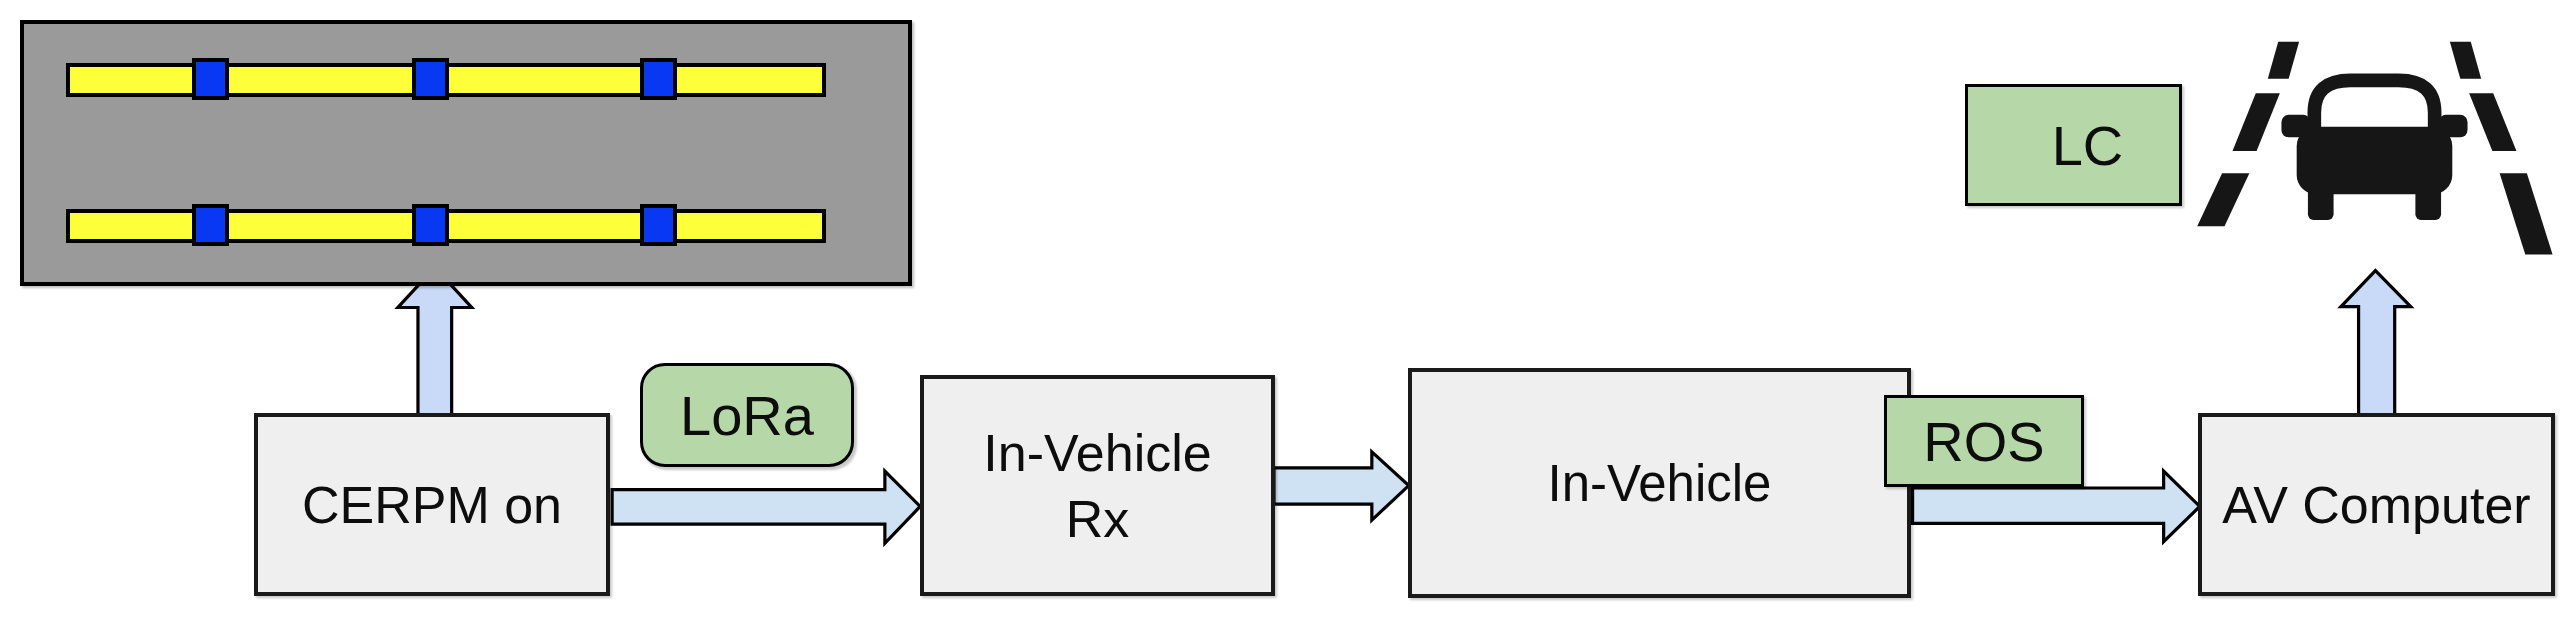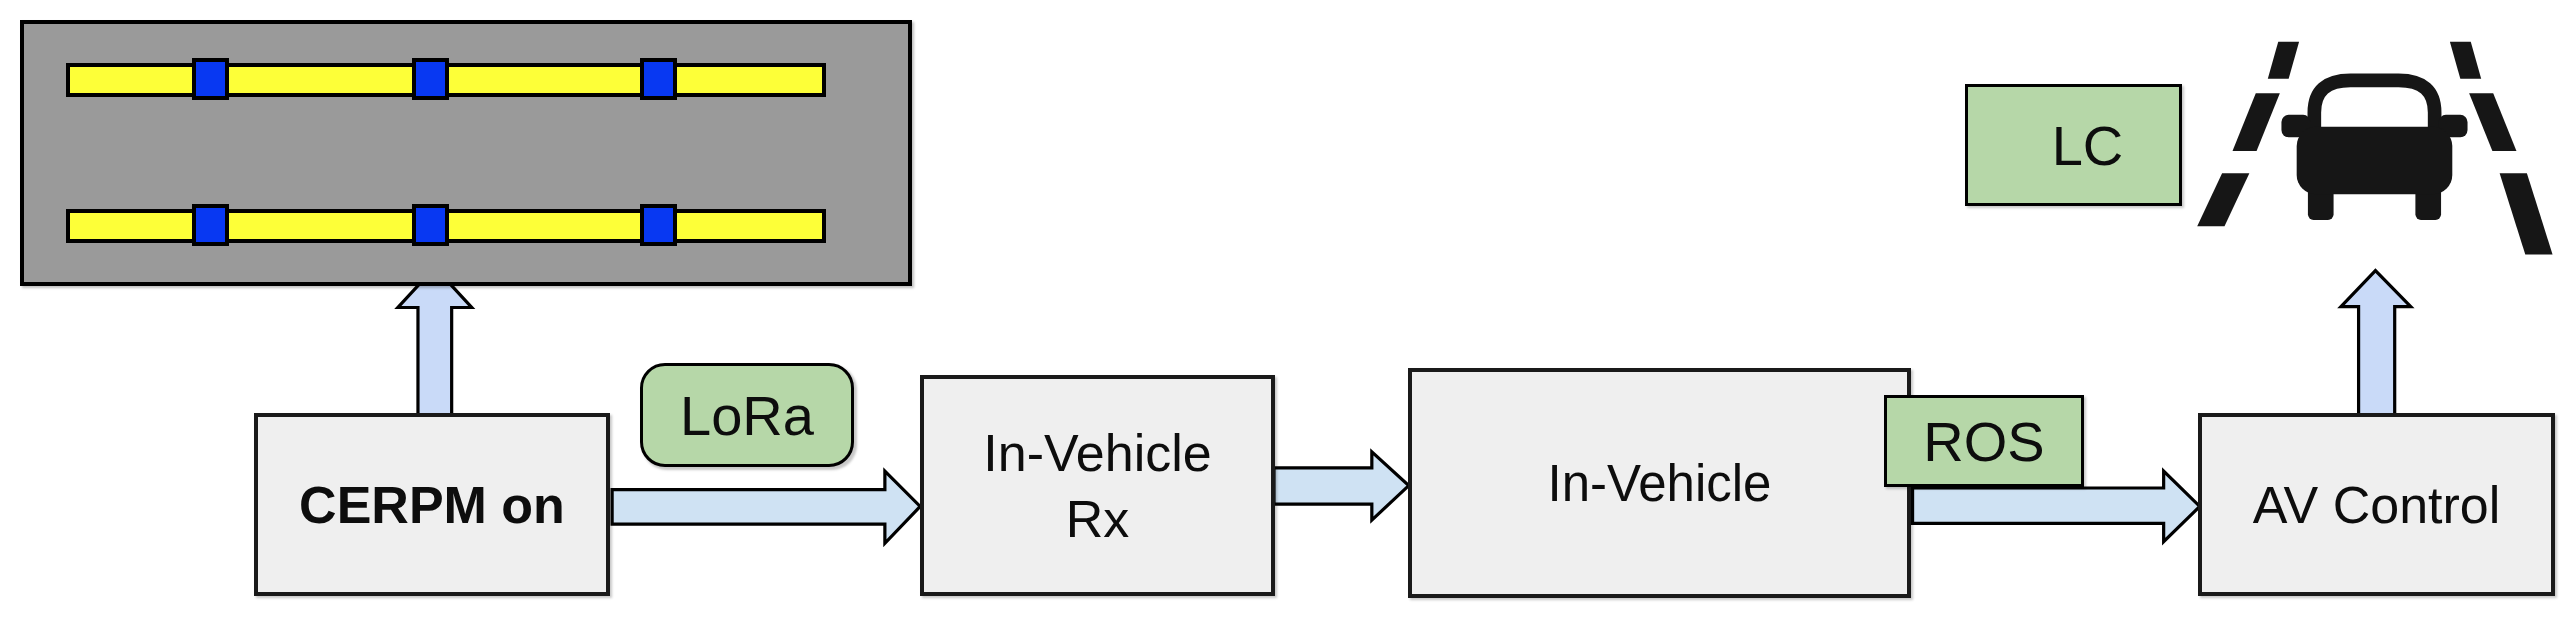--- a/index.html
+++ b/index.html
@@ -31,21 +31,21 @@
     background:var(--marker-blue);border:4.8px solid var(--line);
   }
   .marker.m1{left:122px;} .marker.m2{left:342px;} .marker.m3{left:570px;}
   
   .pbox{
     background:var(--box-fill);border:4px solid var(--box-border);
     display:flex;flex-direction:column;justify-content:center;align-items:center;
     text-align:center;font-size:52px;line-height:66px;color:var(--ink);
     box-shadow:2.4px 2.4px 2.4px rgba(0,0,0,.22);
   }
-  .box-cerpm{left:254px;top:413px;width:356px;height:183px;font-weight:bold;}
+  .box-cerpm{left:254px;top:413px;width:356px;height:183px;}
   .box-rx{left:920px;top:375px;width:355px;height:221px;}
   .box-computer{left:1408px;top:368px;width:503px;height:230px;font-size:51px;line-height:69px;}
   .box-av{left:2198px;top:413px;width:357px;height:183px;}
   
   .tag{
     background:var(--green-fill);border:3.2px solid var(--line);
     display:flex;justify-content:center;align-items:center;
     font-size:56px;color:var(--ink);box-shadow:2.4px 2.4px 2.4px rgba(0,0,0,.22);
   }
   .tag-lora{left:640px;top:363px;width:214px;height:104px;border-radius:25px;}
@@ -90,21 +90,21 @@
 <div class="abs pbox box-rx">
   <span>In-Vehicle</span>
   <span>Rx</span>
 </div>
 
 <div class="abs pbox box-computer">
   <span>In-Vehicle</span>
 </div>
 
 <div class="abs pbox box-av">
-  <span>AV Control</span>
+  <span>AV Computer</span>
 </div>
 
 <div class="abs tag tag-lora">
   <span>LoRa</span>
 </div>
 <div class="abs tag tag-ros">
   <span>ROS</span>
 </div>
 <div class="abs tag tag-lc">
   <span>LC</span>

